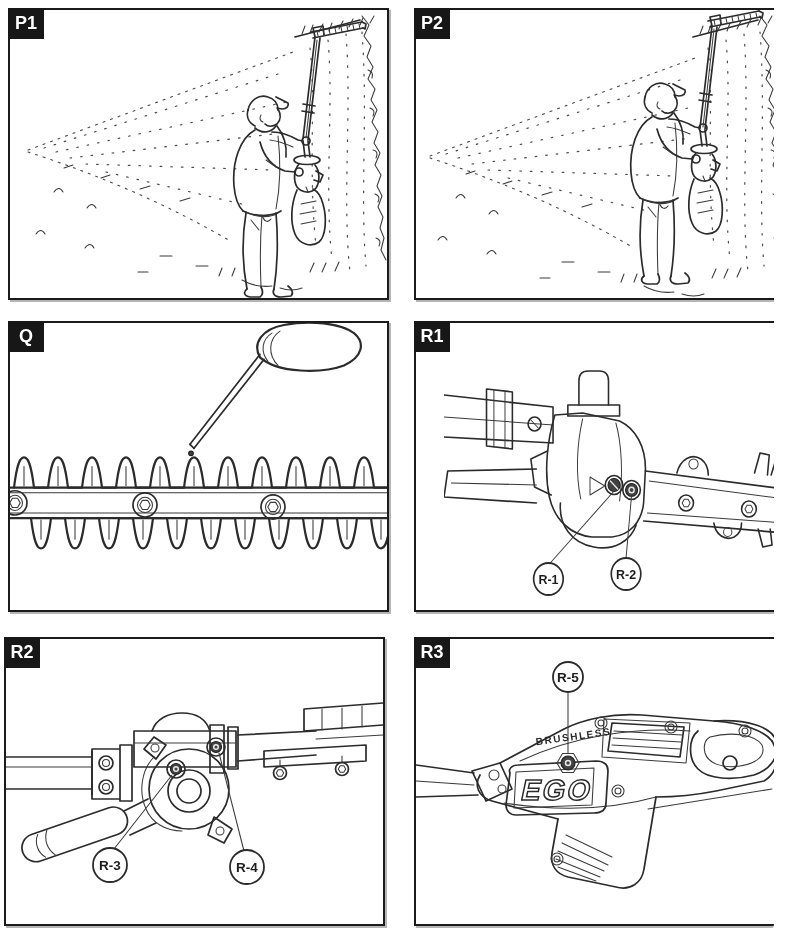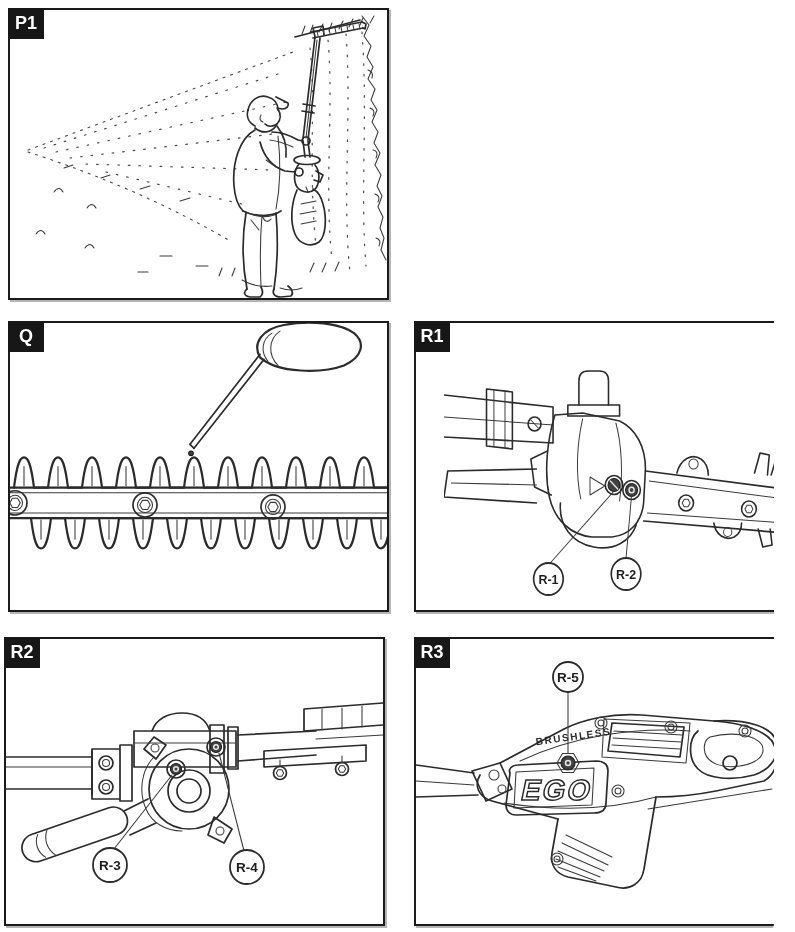--- a/index.html
+++ b/index.html
@@ -108,20 +108,29 @@
   <section class="panel" id="panel-p1">
     <div class="panel-label">P1</div>
     <svg class="art" viewBox="0 0 377 288" preserveAspectRatio="none">
       <use href="#fig-wedge"></use>
       <use href="#fig-hedge"></use>
       <use href="#fig-person"></use>
       <use href="#fig-trimmer"></use>
     </svg>
   </section>
 
+  <section class="panel" id="panel-p2">
+    <div class="panel-label">P2</div>
+    <svg class="art" viewBox="0 0 369 288" preserveAspectRatio="none">
+      <use href="#fig-wedge" transform="translate(-4,6)"></use>
+      <use href="#fig-hedge" transform="translate(-8,0)"></use>
+      <use href="#fig-person" transform="translate(-9,-13)"></use>
+      <use href="#fig-trimmer" transform="translate(-9,-11)"></use>
+    </svg>
+  </section>
 
   <section class="panel" id="panel-q">
     <div class="panel-label">Q</div>
     <svg class="art" viewBox="0 0 377 284" preserveAspectRatio="none">
       <g>
         <path class="s2" d="M0,163 H377 M0,193 H377"></path>
         <path class="s1" d="M0,168 H377 M0,188 H377"></path>
         <path class="s2" d="M4,163 c3,-24 6,-30 10,-30 c4,0 7,6 10,30 h14 c3,-24 6,-30 10,-30 c4,0 7,6 10,30 h14 c3,-24 6,-30 10,-30 c4,0 7,6 10,30 h14 c3,-24 6,-30 10,-30 c4,0 7,6 10,30 h14 c3,-24 6,-30 10,-30 c4,0 7,6 10,30 h14 c3,-24 6,-30 10,-30 c4,0 7,6 10,30 h14 c3,-24 6,-30 10,-30 c4,0 7,6 10,30 h14 c3,-24 6,-30 10,-30 c4,0 7,6 10,30 h14 c3,-24 6,-30 10,-30 c4,0 7,6 10,30 h14 c3,-24 6,-30 10,-30 c4,0 7,6 10,30 h14 c3,-24 6,-30 10,-30 c4,0 7,6 10,30 h14"></path>
         <path class="s1" d="M14,161 v-19 m34,19 v-19 m34,19 v-19 m34,19 v-19 m34,19 v-19 m34,19 v-19 m34,19 v-19 m34,19 v-19 m34,19 v-19 m34,19 v-19 m34,19 v-19"></path>
         <path class="s2" d="M21,193 c3,24 6,30 10,30 c4,0 7,-6 10,-30 h14 c3,24 6,30 10,30 c4,0 7,-6 10,-30 h14 c3,24 6,30 10,30 c4,0 7,-6 10,-30 h14 c3,24 6,30 10,30 c4,0 7,-6 10,-30 h14 c3,24 6,30 10,30 c4,0 7,-6 10,-30 h14 c3,24 6,30 10,30 c4,0 7,-6 10,-30 h14 c3,24 6,30 10,30 c4,0 7,-6 10,-30 h14 c3,24 6,30 10,30 c4,0 7,-6 10,-30 h14 c3,24 6,30 10,30 c4,0 7,-6 10,-30 h14 c3,24 6,30 10,30 c4,0 7,-6 10,-30 h14 c3,24 6,30 10,30 c4,0 7,-6 10,-30 h14"></path>

